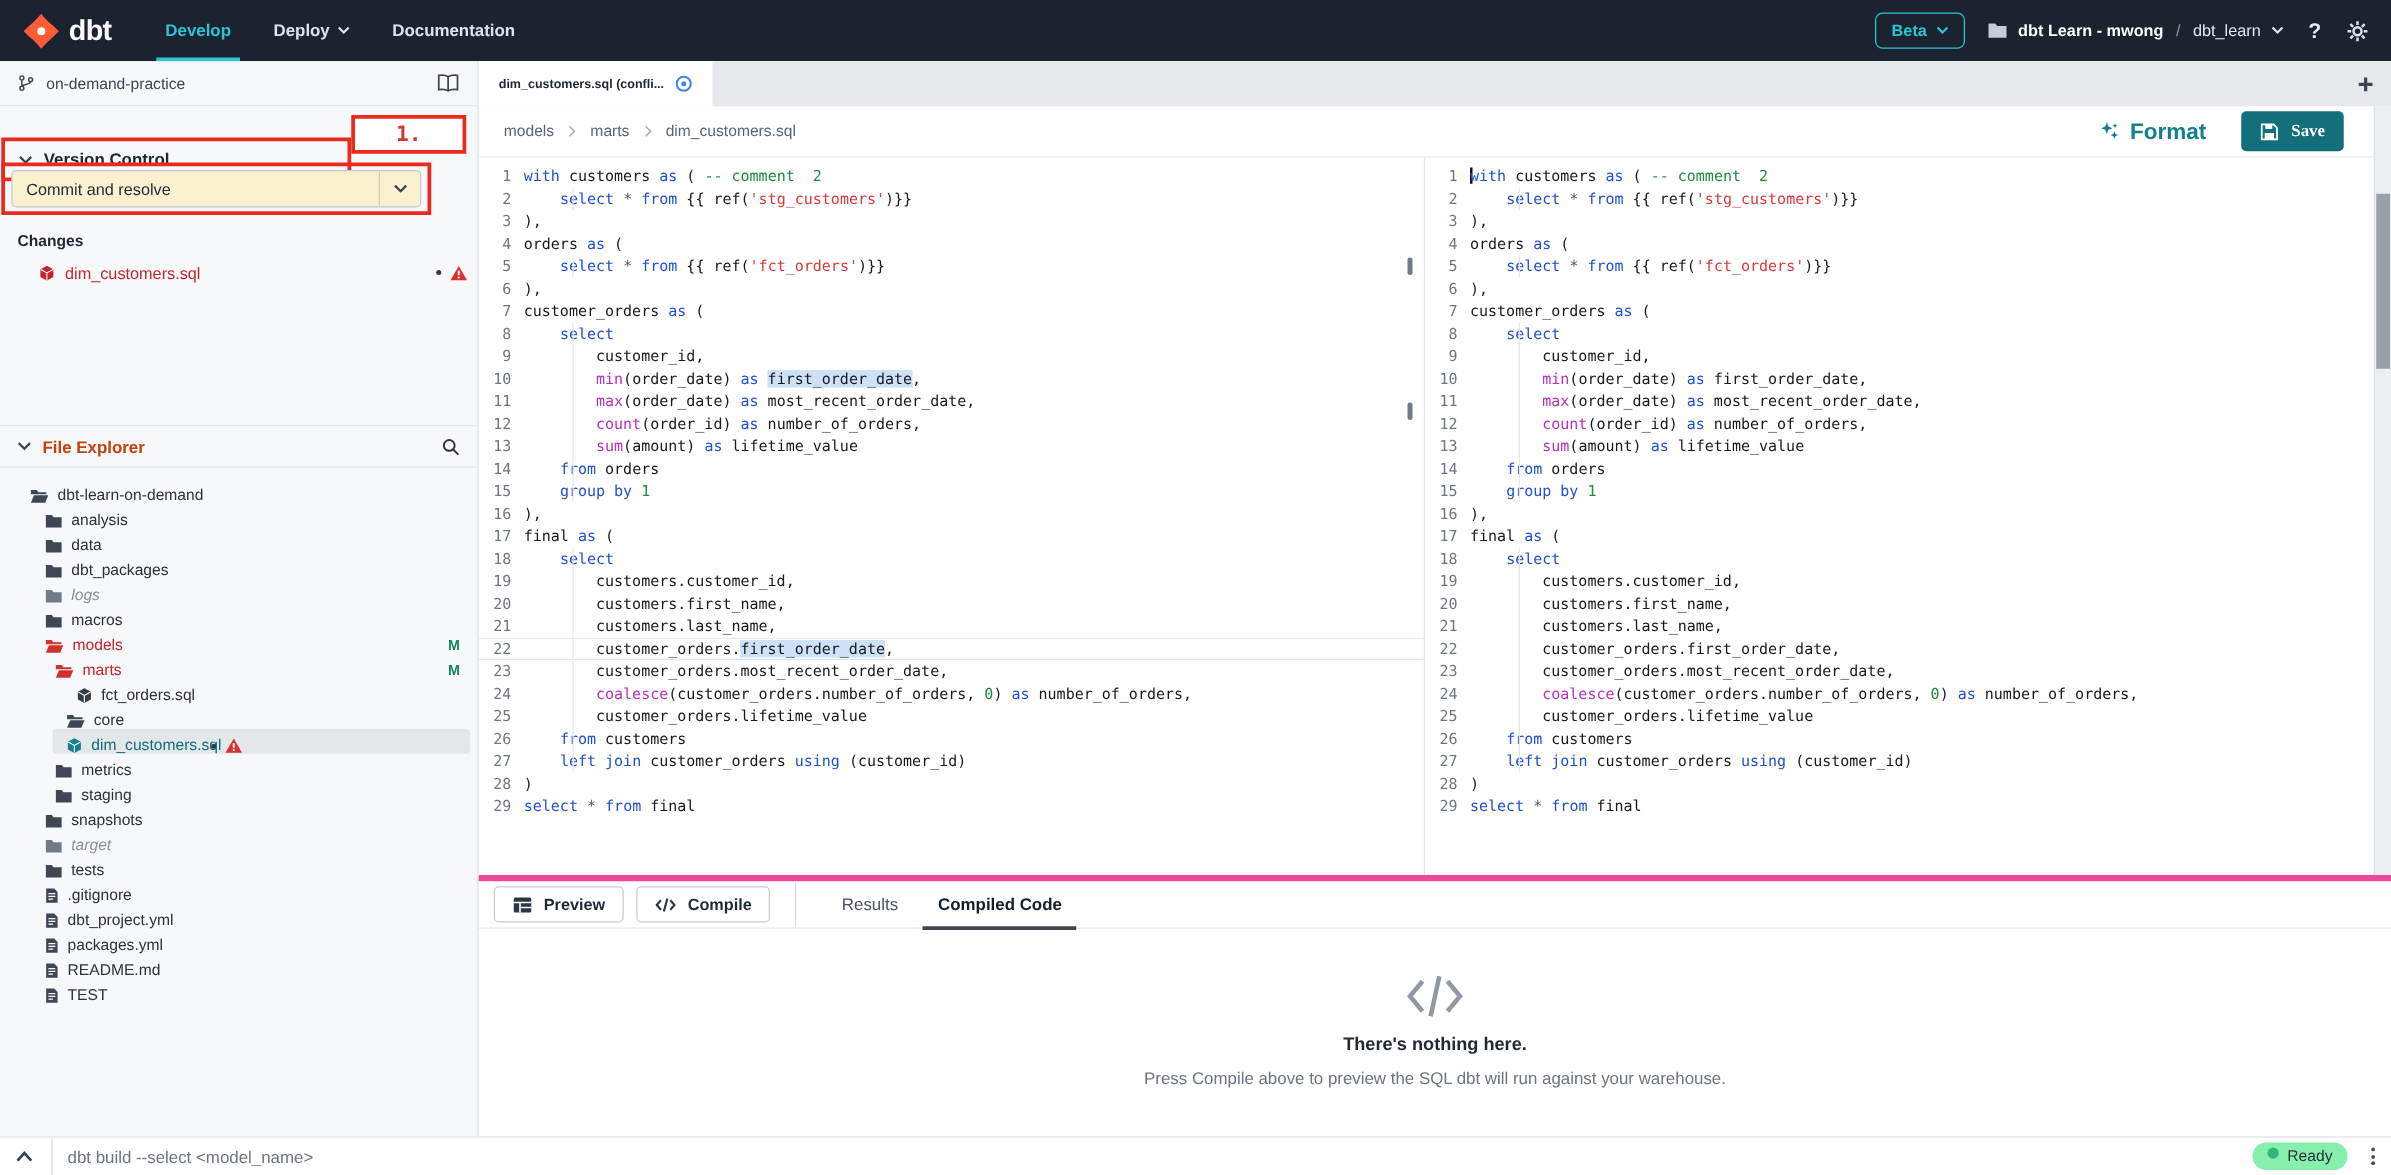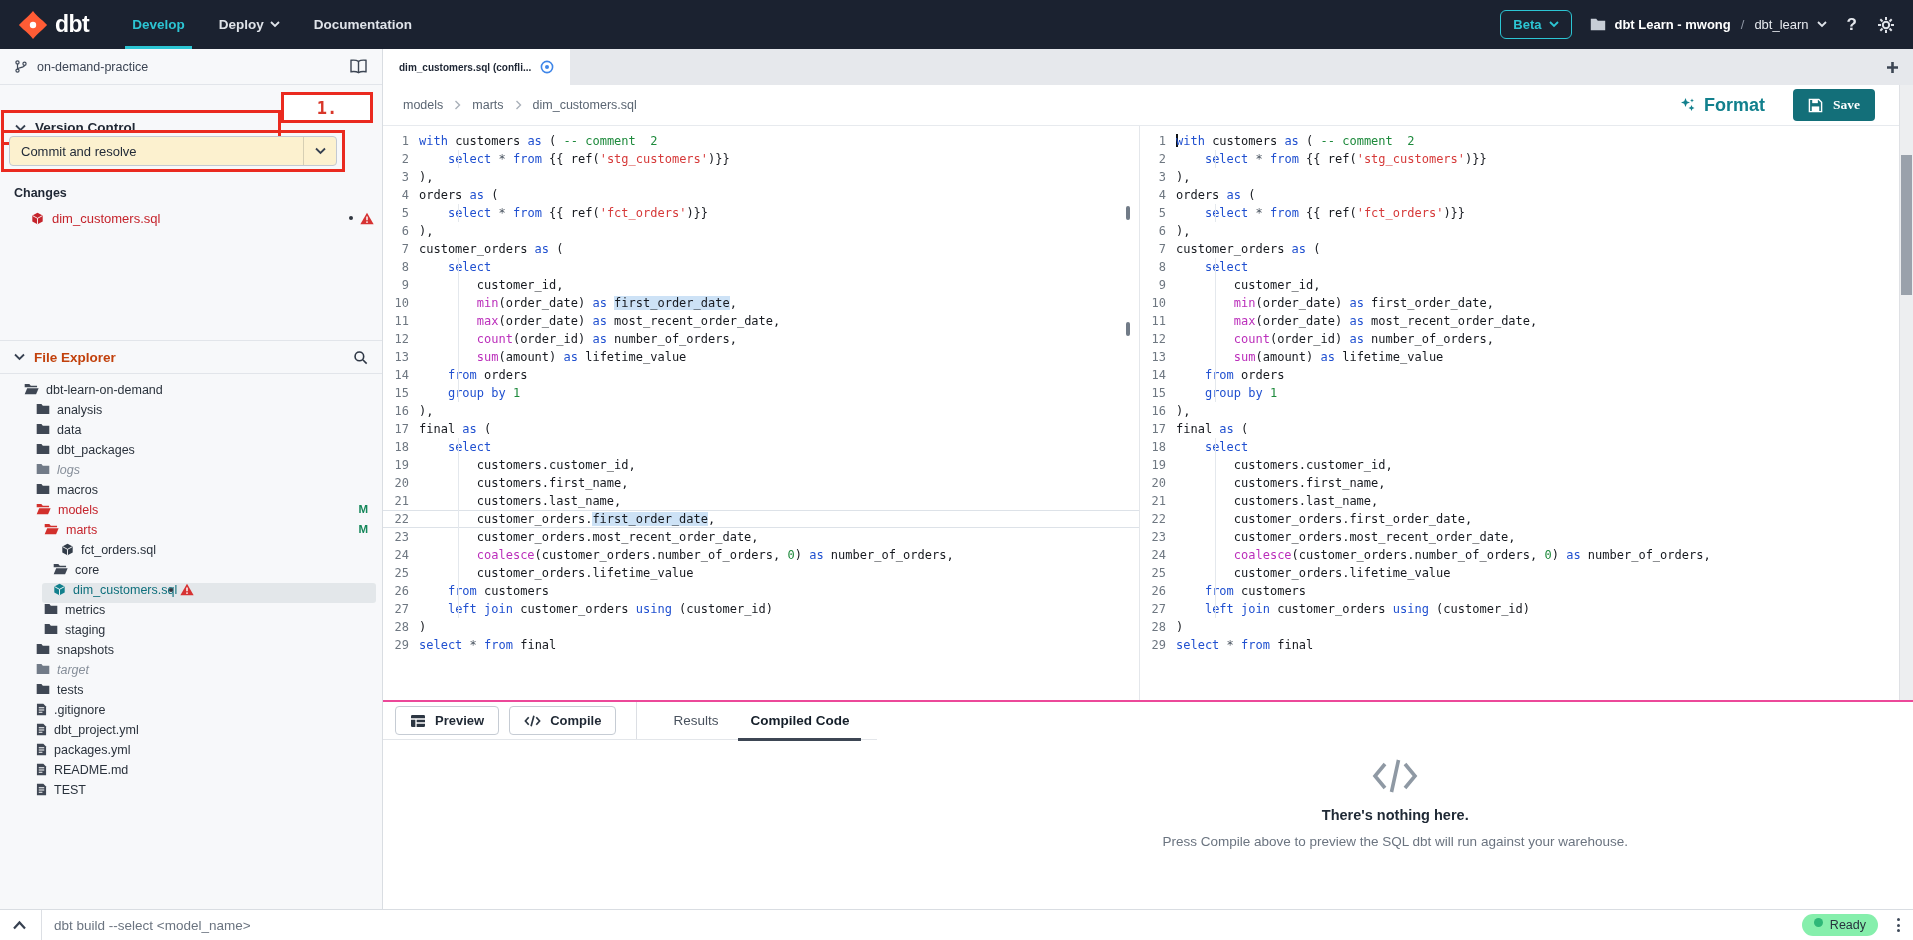--- a/index.html
+++ b/index.html
@@ -41,21 +41,21 @@
 .changes-list { position:absolute; left:0; top:158px; right:0; }
 .changed-file { height:22px; display:flex; align-items:center; padding-left:31px; position:relative; cursor:pointer; }
 .changed-file .fname { margin-left:8px; font-size:13px; color:var(--modified-red,#c5242c); }
 .row-right { position:absolute; right:8px; display:flex; align-items:center; gap:7px; }
 .mod-dot { width:4px; height:4px; border-radius:50%; background:#30363f; }
 .fe-section { position:absolute; top:291px; left:0; right:0; bottom:0; border-top:1px solid #e2e5ea; }
 .fe-header { height:33px; display:flex; align-items:center; gap:9px; padding:0 14px; border-bottom:1px solid #e2e5ea; }
 .fe-title { font-size:13.5px; font-weight:700; color:#c2410c; }
 .fe-header .spacer { flex:1; }
 .fe-tree { padding-top:9px; }
-.tree-row { height:20px; display:flex; align-items:flex-start; position:relative; cursor:pointer; font-size:12.5px; }
+.tree-row { height:20px; display:flex; align-items:flex-end; position:relative; cursor:pointer; font-size:12.5px; }
 .tree-row > * { position:relative; z-index:1; }
 .tree-row .tname { margin-left:7px; }
 .tree-row.sel::before { content:""; position:absolute; left:42px; right:6px; top:0; bottom:0; background:#e3e7ea; border-radius:3px; z-index:0; }
 .m-badge { position:absolute; right:14px; font-size:11.5px; font-weight:700; color:var(--badge-green,#15875a); }
 
 
 .workspace { flex:1; display:flex; flex-direction:column; min-width:0; background:#fff; position:relative; }
 .tabbar { height:36px; background:#e6e8ec; display:flex; align-items:stretch; flex:none; }
 .tab { background:#fff; display:flex; align-items:center; gap:9px; padding:0 16px; font-size:10px; font-weight:700; color:#1d2533; cursor:pointer; }
 .tab-plus { margin-left:auto; width:42px; display:flex; align-items:center; justify-content:center; cursor:pointer; }
@@ -77,21 +77,21 @@
 .guide { position:absolute; left:75px; top:0; bottom:0; width:1px; background:#e4e8ed; }
 .tok-k { color:#2050d0; } .tok-f { color:#bb2fbb; } .tok-s { color:#d63a3a; }
 .tok-c { color:#1e8a3c; } .tok-n { color:#1e8a3c; } .tok-o { color:#4a5460; } .tok-t,.tok-h { color:#16191f; }
 .pane.left .tok-h { background:#cde2f6; }
 .cursor { display:inline-block; width:1.5px; height:13px; background:#101418; vertical-align:-2px; margin-right:-1.5px; }
 .mini-mark { position:absolute; right:9px; width:4px; border-radius:2px; background:#717b87; }
 .scrollbar-v { position:absolute; right:0; top:36px; width:14px; height:615px; background:#edeef0; border-left:1px solid #dfe1e5; z-index:5; }
 .scrollbar-v .thumb { position:absolute; left:1px; right:1px; top:70px; height:140px; background:#9aa1ab; }
 
 
-.bottom-panel { height:209px; flex:none; border-top:2px solid #ec4899; display:flex; flex-direction:row; }
+.bottom-panel { height:209px; flex:none; border-top:5px solid #ec4899; display:flex; flex-direction:column; }
 .bp-actions { height:38px; flex:none; display:flex; align-items:center; padding:0 12px; border-bottom:1px solid #e3e6ea; }
 .bp-btn { display:flex; align-items:center; gap:9px; height:29px; background:#fff; border:1px solid #c6ccd4; border-radius:4px; padding:0 14px; font-size:13px; font-weight:600; color:#1f2834; cursor:pointer; margin-right:10px; font-family:inherit; }
 .bp-divider { width:1px; align-self:stretch; background:#dcdfe4; margin:0 20px 0 10px; }
 .bp-tabs { display:flex; align-items:stretch; height:38px; }
 .bp-tab { display:flex; align-items:center; padding:0 16px; font-size:13.5px; color:#49525e; cursor:pointer; position:relative; }
 .bp-tab.active { color:#141e29; font-weight:700; }
 .bp-tab.active::after { content:""; position:absolute; left:4px; right:4px; bottom:-1px; height:3px; background:#3d4654; }
 .bp-content { flex:1; display:flex; flex-direction:column; align-items:center; justify-content:center; gap:11px; padding-bottom:6px; }
 .empty-title { font-size:14.5px; font-weight:700; color:#202a36; }
 .empty-sub { font-size:13.5px; color:#6b7480; }

